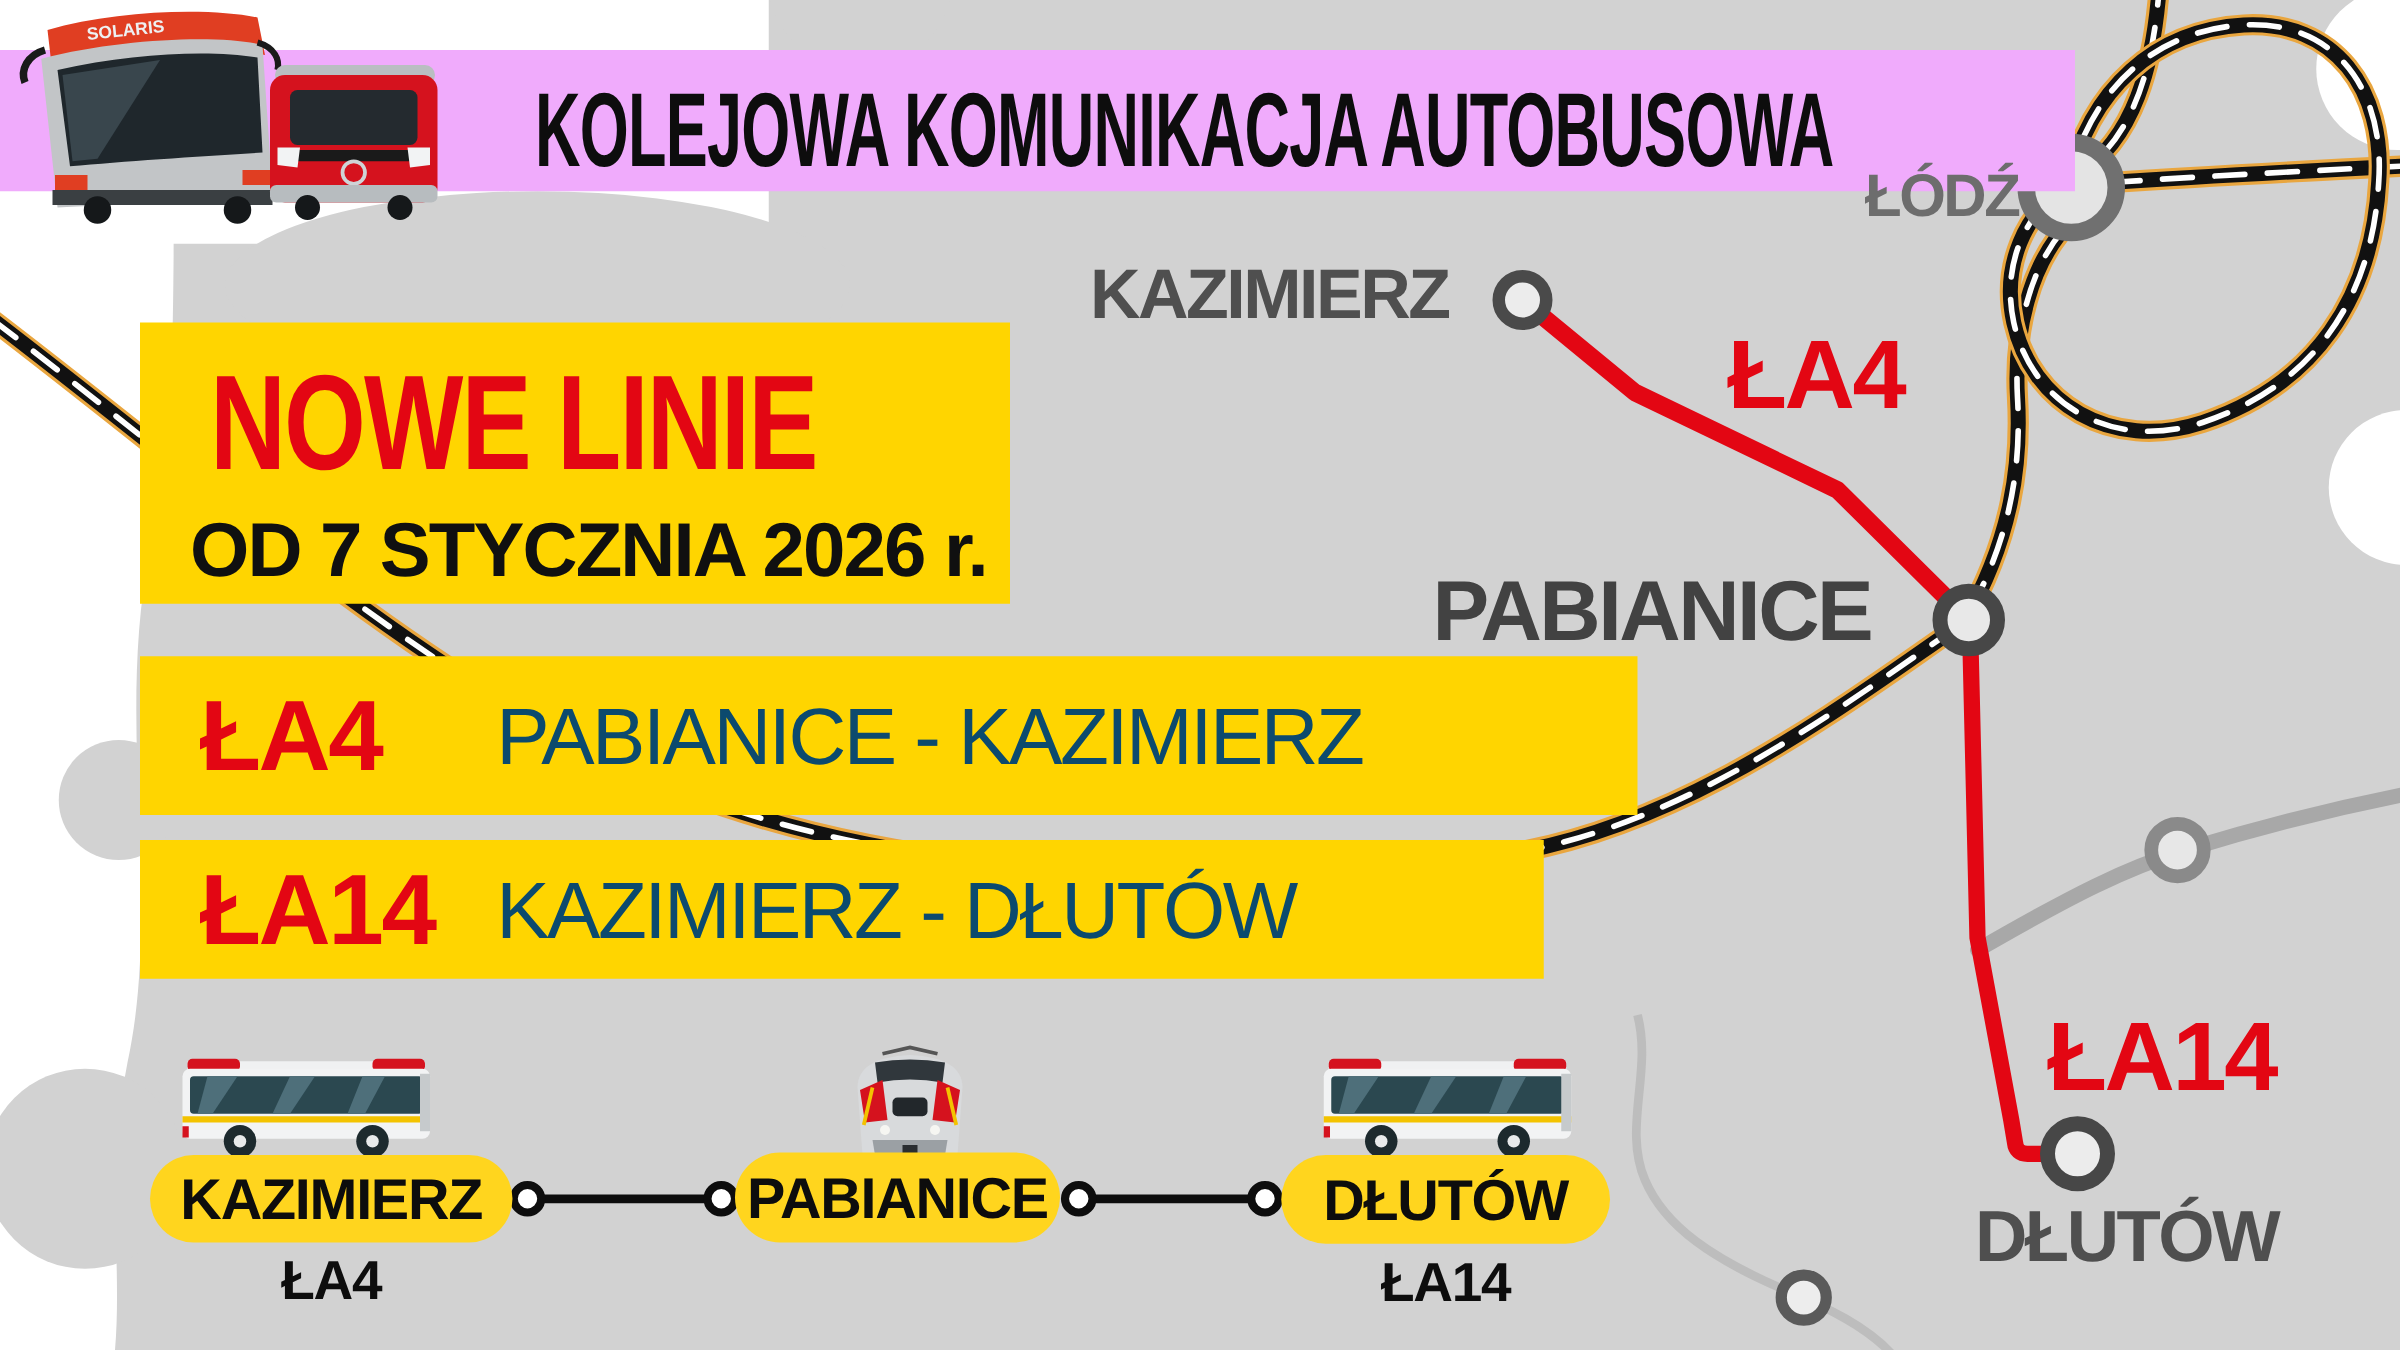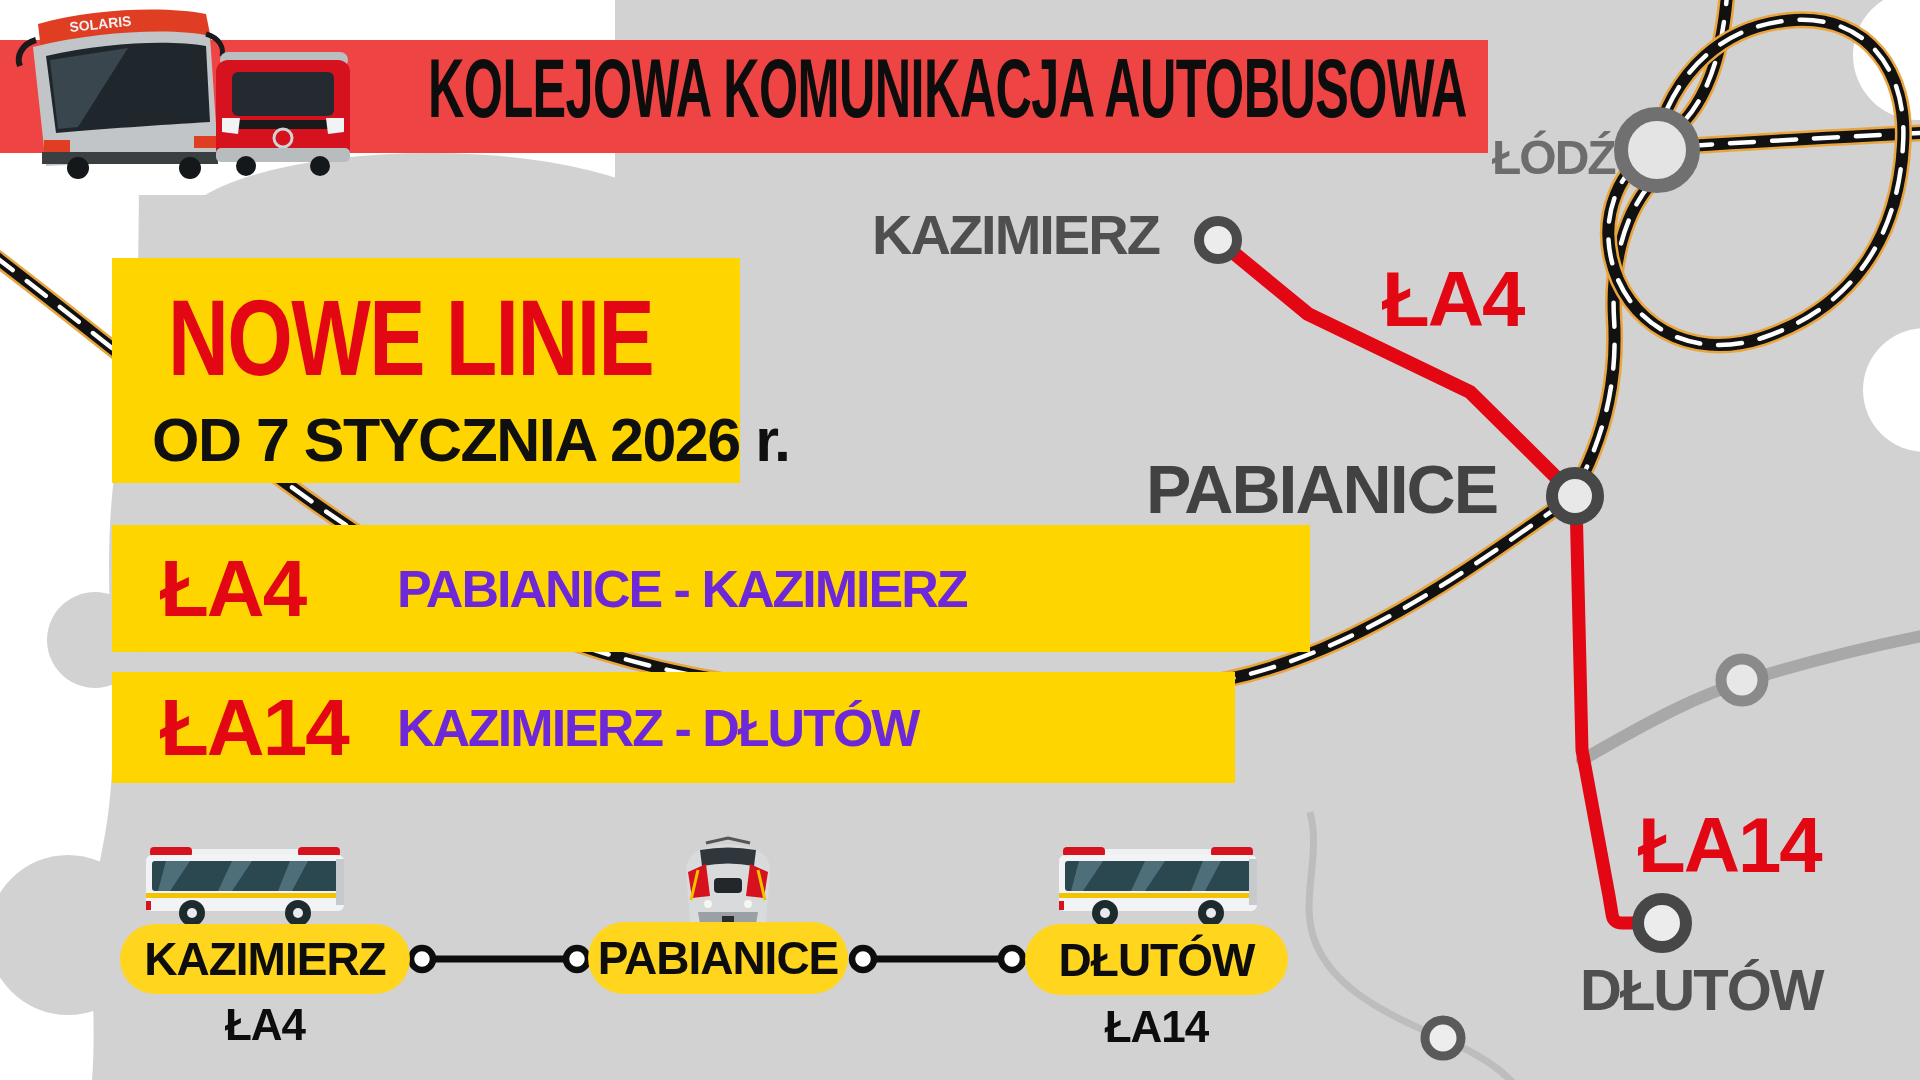--- a/index.html
+++ b/index.html
@@ -1,36 +1,36 @@
 <!DOCTYPE html>
 <html><head>
 <meta charset="utf-8">
 <style>
   html,body{margin:0;padding:0;background:#888;}
   .stage{position:relative;width:1920px;height:1080px;overflow:hidden;background:#d2d2d2;
          font-family:"Liberation Sans","DejaVu Sans",sans-serif;}
   .abs{position:absolute;}
   svg{display:block;}
   
-  .banner{left:0;top:40px;width:1488px;height:113px;background:#ef4444;display:flex;align-items:flex-start;}
+  .banner{left:0;top:40px;width:1660px;height:113px;background:#f0abfc;display:flex;align-items:flex-end;}
   .banner-title{display:inline-block;margin-left:428px;font-size:84px;font-weight:800;color:#0d0d0d;
                 white-space:nowrap;transform:scaleX(0.60);transform-origin:left center;letter-spacing:-1px;}
   
-  .promo{left:112px;top:258px;width:628px;height:225px;background:#FFD500;}
+  .promo{left:112px;top:258px;width:696px;height:225px;background:#FFD500;}
   .promo-headline{display:inline-block;margin:26px 0 0 56px;font-size:108px;line-height:1;font-weight:800;
                   color:#E30613;white-space:nowrap;transform:scaleX(0.78);transform-origin:left top;letter-spacing:-2px;}
   .promo-date{display:block;margin:18px 0 0 40px;font-size:61px;line-height:1;font-weight:800;color:#101010;
               white-space:nowrap;letter-spacing:-1.5px;}
   
   .line-row{background:#FFD500;display:flex;align-items:center;white-space:nowrap;}
   .row1{left:112px;top:525px;width:1198px;height:127px;}
   .row2{left:112px;top:672px;width:1123px;height:111px;}
   .line-id{display:inline-block;min-width:237px;margin-left:48px;font-size:80px;font-weight:800;
            color:#E30613;letter-spacing:-2px;}
-  .line-route{display:inline-block;font-size:52px;font-weight:700;color:#6d28d9;letter-spacing:-2px;}
+  .line-route{display:inline-block;font-size:64px;font-weight:400;color:#0c4a6e;letter-spacing:-2px;}
   
   .maplbl{position:absolute;font-weight:800;white-space:nowrap;}
   .lbl-kazimierz{left:872px;top:202px;font-size:56px;color:#4f4f4f;letter-spacing:-2px;}
   .lbl-lodz{left:1492px;top:130px;font-size:48px;color:#6d6d6d;letter-spacing:-2px;}
   .lbl-pabianice{left:1146px;top:450px;font-size:68px;color:#424242;letter-spacing:-2px;}
   .lbl-dlutow{left:1580px;top:956px;font-size:58px;color:#4f4f4f;letter-spacing:-2px;}
   .lbl-la4{left:1382px;top:254px;font-size:78px;color:#E30613;letter-spacing:-2px;}
   .lbl-la14{left:1638px;top:800px;font-size:78px;color:#E30613;letter-spacing:-2px;}
   .lbl-la11{left:1722px;top:586px;font-size:68px;color:#a6a6a6;letter-spacing:-2px;}
   

